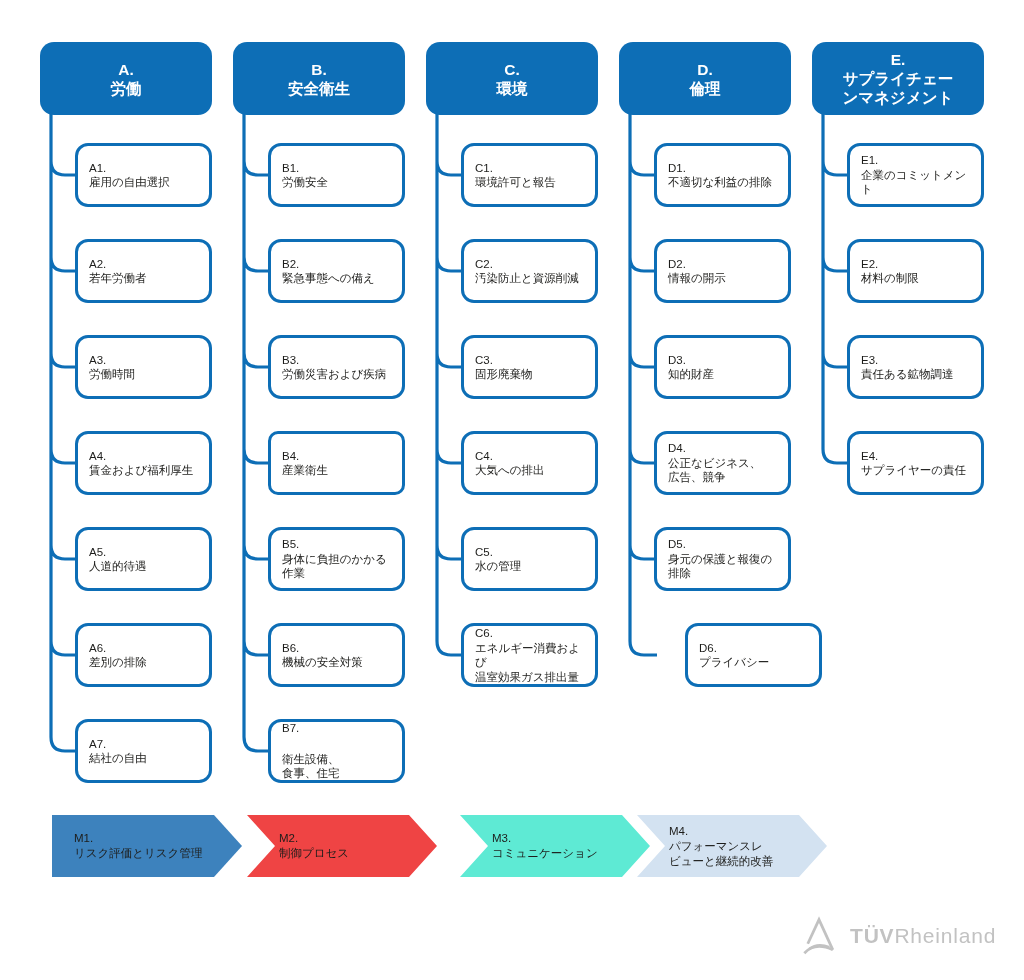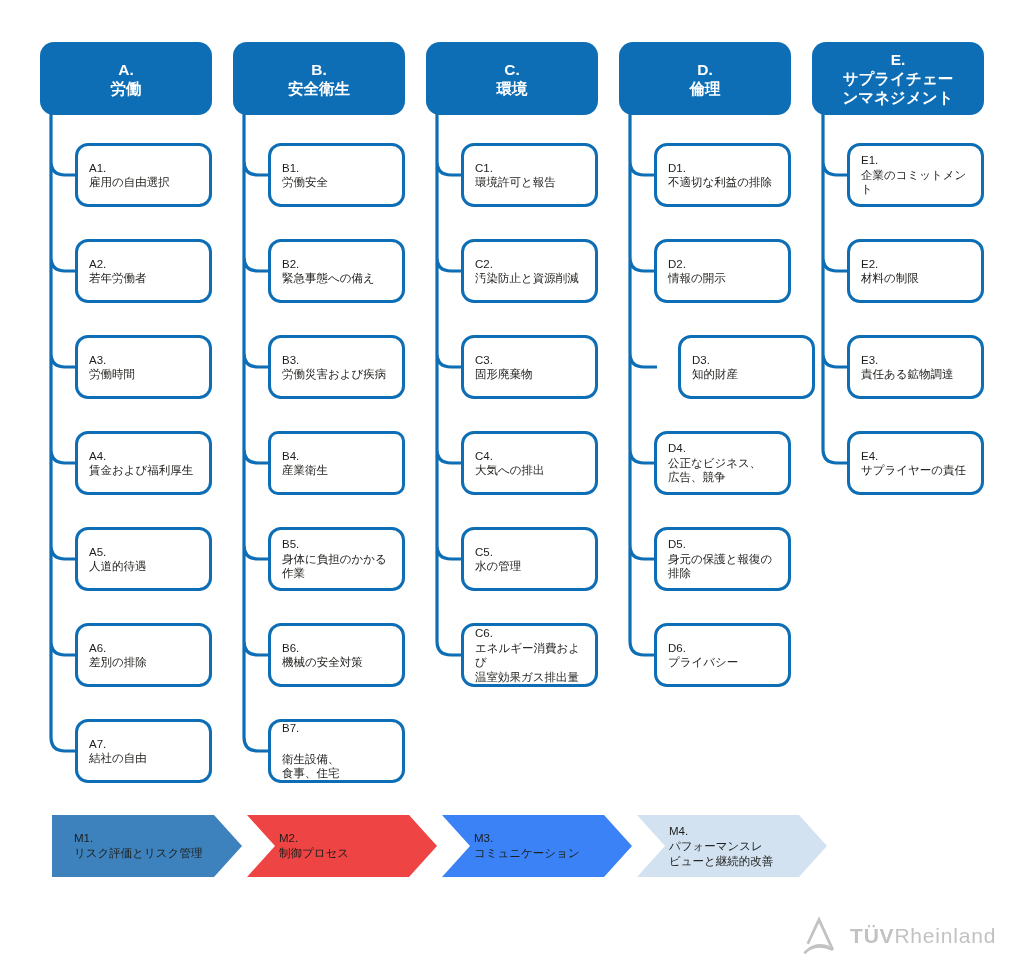--- a/index.html
+++ b/index.html
@@ -192,34 +192,34 @@
 倫理</div>
     </header>
   <div class="item-box" style="top: 101px;">
     <div class="item-code">D1.</div>
     <div class="item-label">不適切な利益の排除</div>
   </div>
         <div class="item-box" style="top: 197px;">
     <div class="item-code">D2.</div>
     <div class="item-label">情報の開示</div>
   </div>
-        <div class="item-box" style="top: 293px; margin-left: 24px;">
+        <div class="item-box" style="top: 293px;">
     <div class="item-code">D3.</div>
     <div class="item-label">知的財産</div>
   </div>
         <div class="item-box" style="top: 389px;">
     <div class="item-code">D4.</div>
     <div class="item-label">公正なビジネス、
 広告、競争</div>
   </div>
         <div class="item-box" style="top: 485px;">
     <div class="item-code">D5.</div>
     <div class="item-label">身元の保護と報復の排除</div>
   </div>
-        <div class="item-box" style="top: 581px;">
+        <div class="item-box" style="top: 581px; margin-left: 31px;">
     <div class="item-code">D6.</div>
     <div class="item-label">プライバシー</div>
   </div>
       </section>
       <section class="column" style="left: 812px;">
     <header class="col-header">
       <div class="col-title">E.
 サプライチェー
 ンマネジメント</div>
     </header>
@@ -244,21 +244,21 @@
 
   <div id="arrows-root">
       <div class="arrow first" style="left: 52px; top: 815px; background: rgb(61, 130, 189);">
     <div class="arrow-code">M1.</div>
     <div class="arrow-label">リスク評価とリスク管理</div>
   </div>
       <div class="arrow notched" style="left: 247px; top: 815px; background: #ef4444;">
     <div class="arrow-code">M2.</div>
     <div class="arrow-label">制御プロセス</div>
   </div>
-      <div class="arrow notched" style="left: 442px; top: 815px; background: #3b82f6;">
+      <div class="arrow notched" style="left: 460px; top: 815px; background: #5eead4;">
     <div class="arrow-code">M3.</div>
     <div class="arrow-label">コミュニケーション</div>
   </div>
       <div class="arrow notched" style="left: 637px; top: 815px; background: rgb(211, 226, 241);">
     <div class="arrow-code">M4.</div>
     <div class="arrow-label">パフォーマンスレ
 ビューと継続的改善</div>
   </div>
     </div>
 

